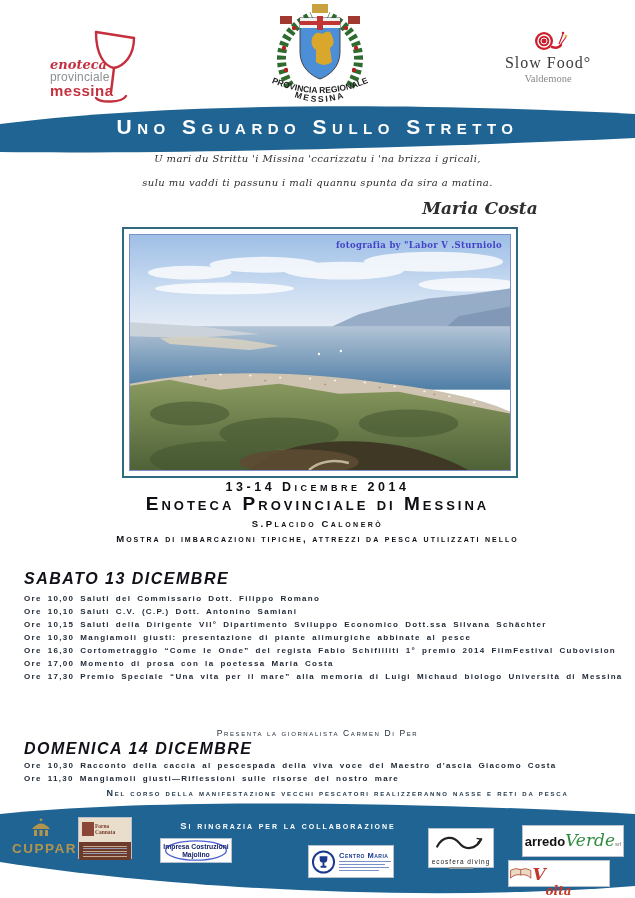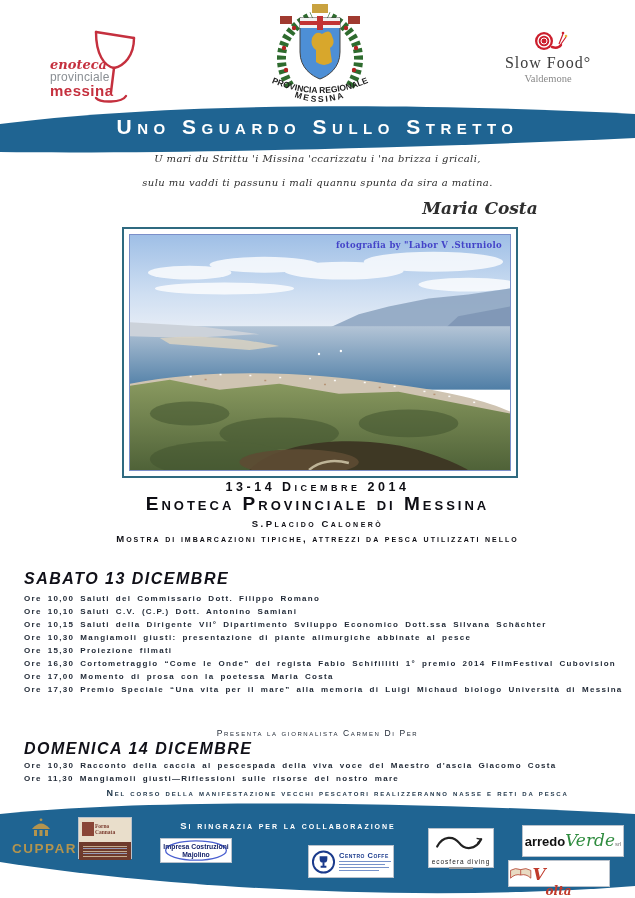--- a/index.html
+++ b/index.html
@@ -234,21 +234,20 @@
   <div class="abs center sc venue">Enoteca Provinciale di Messina</div>
   <div class="abs center sc place">S.Placido Calonerò</div>
   <div class="abs center sc desc d1">Mostra di imbarcazioni tipiche, attrezzi da pesca utilizzati nello</div>
 
   <div class="abs day-title sat-title">SABATO 13 DICEMBRE</div>
   <div class="abs prog sat-items">
     <div class="prog-line">Ore 10,00 Saluti del Commissario Dott. Filippo Romano</div>
     <div class="prog-line">Ore 10,10 Saluti C.V. (C.P.) Dott. Antonino Samiani</div>
     <div class="prog-line">Ore 10,15 Saluti della Dirigente VII° Dipartimento Sviluppo Economico Dott.ssa Silvana Schächter</div>
     <div class="prog-line">Ore 10,30 Mangiamoli giusti: presentazione di piante alimurgiche abbinate al pesce</div>
-    <div class="prog-line">Ore 15,30 Proiezione filmati</div>
     <div class="prog-line">Ore 16,30 Cortometraggio “Come le Onde” del regista Fabio Schifilliti 1° premio 2014 FilmFestival Cubovision</div>
     <div class="prog-line">Ore 17,00 Momento di prosa con la poetessa Maria Costa</div>
     <div class="prog-line">Ore 17,30 Premio Speciale “Una vita per il mare” alla memoria di Luigi Michaud biologo Università di Messina</div>
   </div>
 
   <div class="abs center sc presenter">Presenta la giornalista Carmen Di Per</div>
 
   <div class="abs day-title sun-title">DOMENICA 14 DICEMBRE</div>
   <div class="abs prog sun-items">
     <div class="prog-line">Ore 10,30 Racconto della caccia al pescespada della viva voce del Maestro d'ascia Giacomo Costa</div>
@@ -300,21 +299,21 @@
       <span>Majolino</span>
     </div>
   </div>
 
   <div class="abs centro sponsor-box">
     <svg viewBox="0 0 26 26" width="26" height="26">
       <circle cx="13" cy="13" r="11" fill="#fff" stroke="#1a3a8c" stroke-width="2"></circle>
       <path d="M9,7 h8 v3 a4,4 0 0 1 -8,0 Z M12,14 h2 v3 h-2 Z M10,17 h6 v2 h-6 Z" fill="#1a3a8c"></path>
     </svg>
     <div class="right">
-      <div class="nm sc">Centro Coffe</div>
+      <div class="nm sc">Centro Maria</div>
       <div class="ln" style="width:52px;"></div>
         <div class="ln" style="width:46px;"></div>
       <div class="ln" style="width:50px;"></div>
         <div class="ln" style="width:40px;"></div>
     </div>
   </div>
 
   <div class="abs ecosfera sponsor-box">
     <svg viewBox="0 0 60 24" width="58" height="22">
       <path d="M4,17 C10,5 22,5 28,13 C34,21 46,21 52,9" fill="none" stroke="#222" stroke-width="2.4" stroke-linecap="round"></path>

